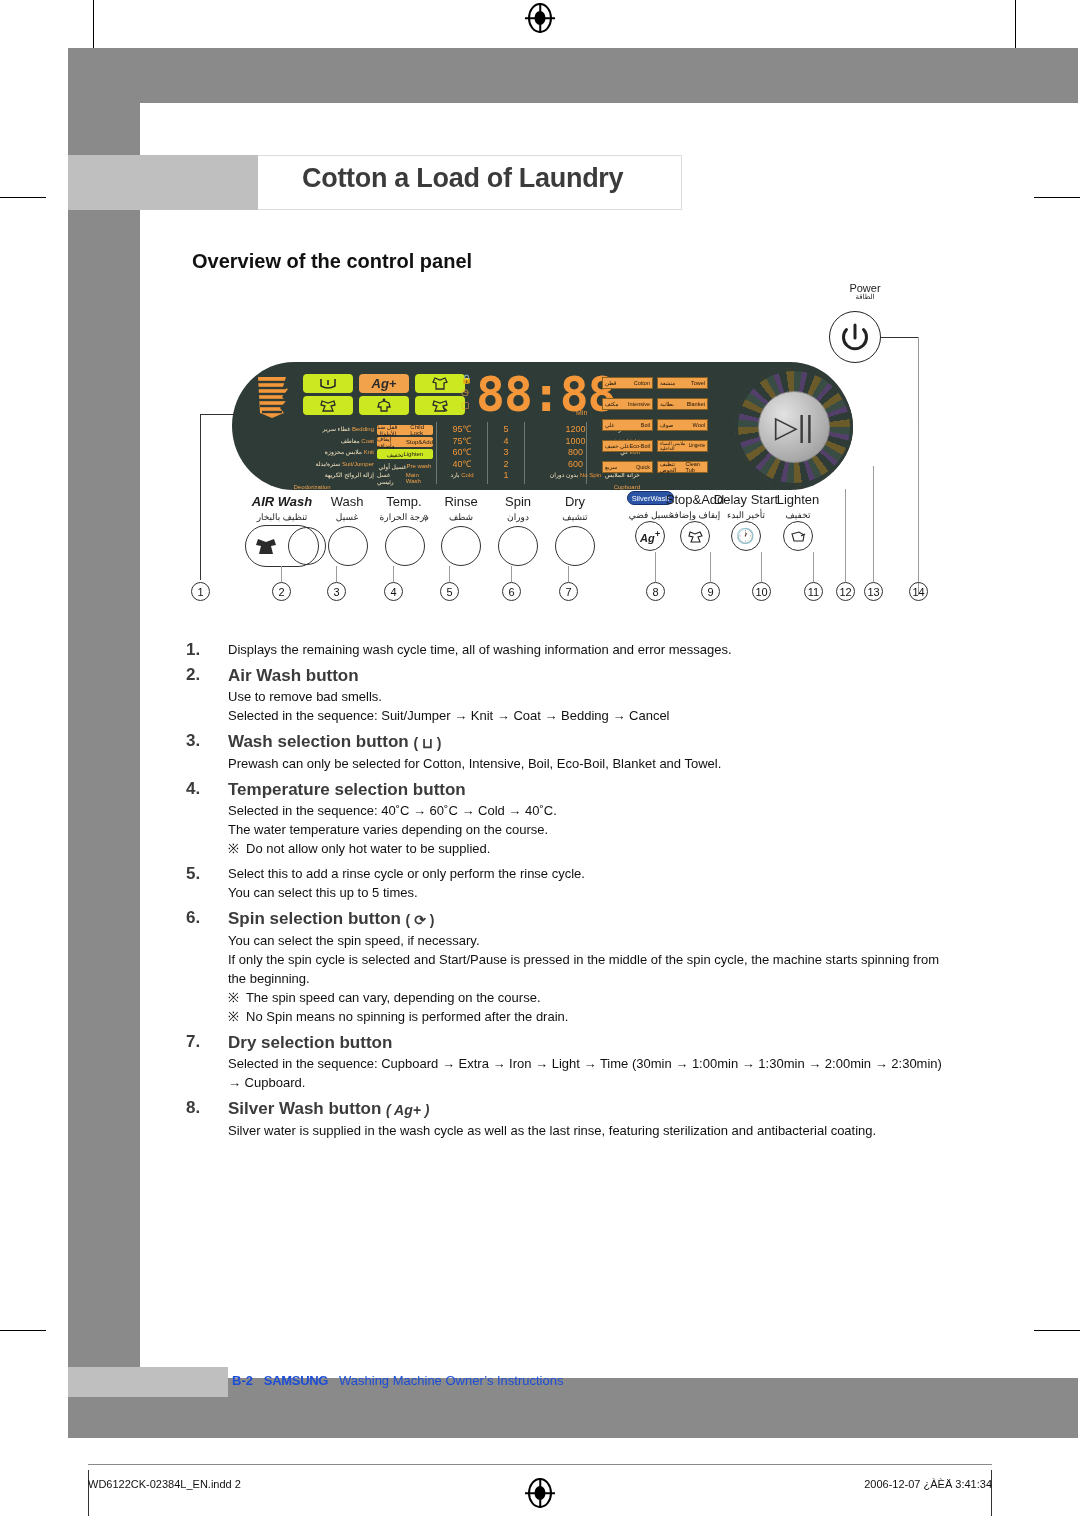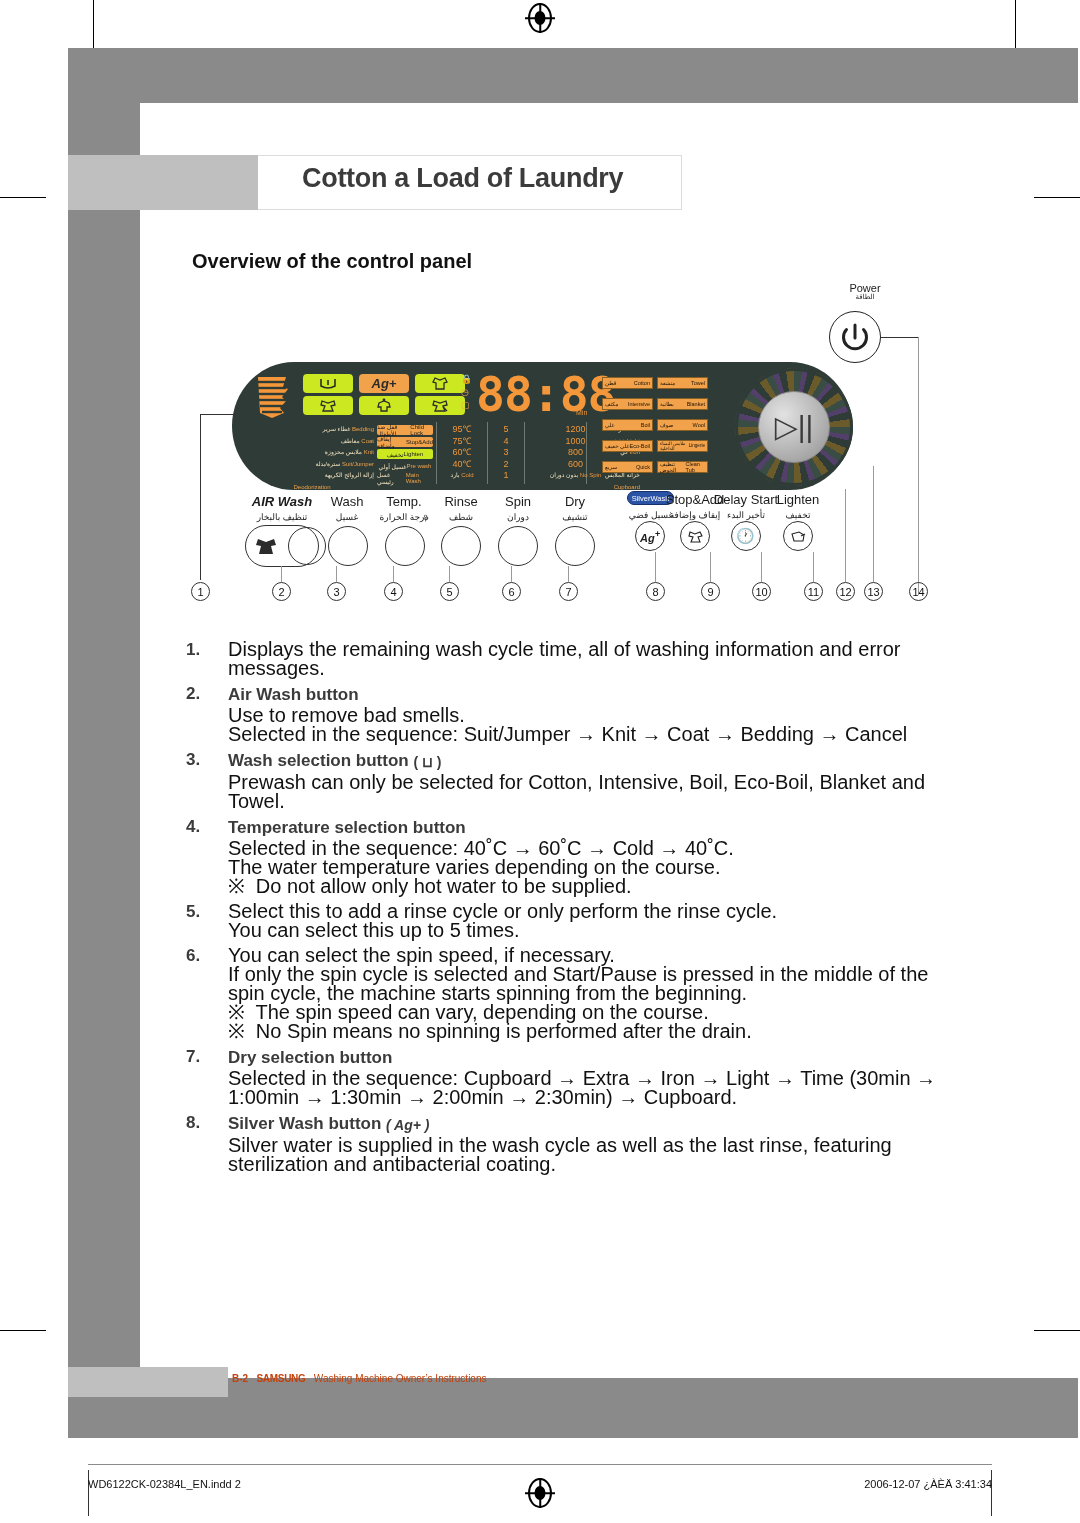--- a/index.html
+++ b/index.html
@@ -104,27 +104,27 @@
   .callnum{position:absolute;width:19px;height:19px;border:1.1px solid #333;border-radius:50%;
            box-sizing:border-box;font-size:11px;display:flex;align-items:center;justify-content:center;color:#111;}
   .leader{position:absolute;width:1.1px;background:#9b9b9b;}
   .leader-solid{position:absolute;background:#333;}
 
   
   .instr{position:absolute;left:186px;top:640px;width:760px;}
   .item{position:relative;margin-bottom:6px;}
   .item .num{position:absolute;left:0;top:0;width:30px;font-size:17px;font-weight:bold;color:#3b3b3b;}
   .item .head{margin-left:42px;font-size:17px;font-weight:bold;color:#3b3b3b;line-height:22px;}
-  .item .body{margin-left:42px;font-size:20px;color:#111;line-height:19px;}
+  .item .body{margin-left:42px;font-size:13px;color:#111;line-height:19px;}
   .item .body .note{display:block;}
   .item .body .star{display:block;padding-left:14px;text-indent:-14px;}
   .glyphbox{display:inline-block;font-size:14px;vertical-align:-1px;}
 
   
-  .footer{position:absolute;left:232px;top:1373px;font-size:10px;color:#c2410c;}
+  .footer{position:absolute;left:232px;top:1373px;font-size:13px;color:#1d4ed8;}
   .footer .page{font-weight:bold;}
   .footer .brand{font-weight:bold;letter-spacing:-0.3px;}
 
   .bottombar{position:absolute;left:88px;top:1464px;width:904px;height:1.2px;background:#8a8a8a;}
   .botleft{position:absolute;left:88px;top:1478px;font-size:11px;color:#111;font-family:"Liberation Sans",sans-serif;}
   .botright{position:absolute;right:88px;top:1478px;font-size:11px;color:#111;}
   .botrule-l{position:absolute;left:88px;top:1470px;width:1px;height:46px;background:#333;}
   .botrule-r{position:absolute;right:88px;top:1470px;width:1px;height:46px;background:#333;}
 </style>
 </head>
@@ -505,20 +505,24 @@
   <div class="item">
     <div class="num">5.</div>
     <div class="body">
       <span class="note">Select this to add a rinse cycle or only perform the rinse cycle.</span>
       <span class="note">You can select this up to 5 times.</span>
     </div>
   </div>
 
   <div class="item">
     <div class="num">6.</div>
+    <div class="head">
+      <span>Spin selection button</span>
+      <span class="glyphbox">( ⟳ )</span>
+    </div>
     <div class="body">
       <span class="note">You can select the spin speed, if necessary.</span>
       <span class="note">If only the spin cycle is selected and Start/Pause is pressed in the middle of the spin cycle, the machine starts spinning from the beginning.</span>
       <span class="star">※&nbsp; <span>The spin speed can vary, depending on the course.</span></span>
       <span class="star">※&nbsp; <span>No Spin means no spinning is performed after the drain.</span></span>
     </div>
   </div>
 
   <div class="item">
     <div class="num">7.</div>

